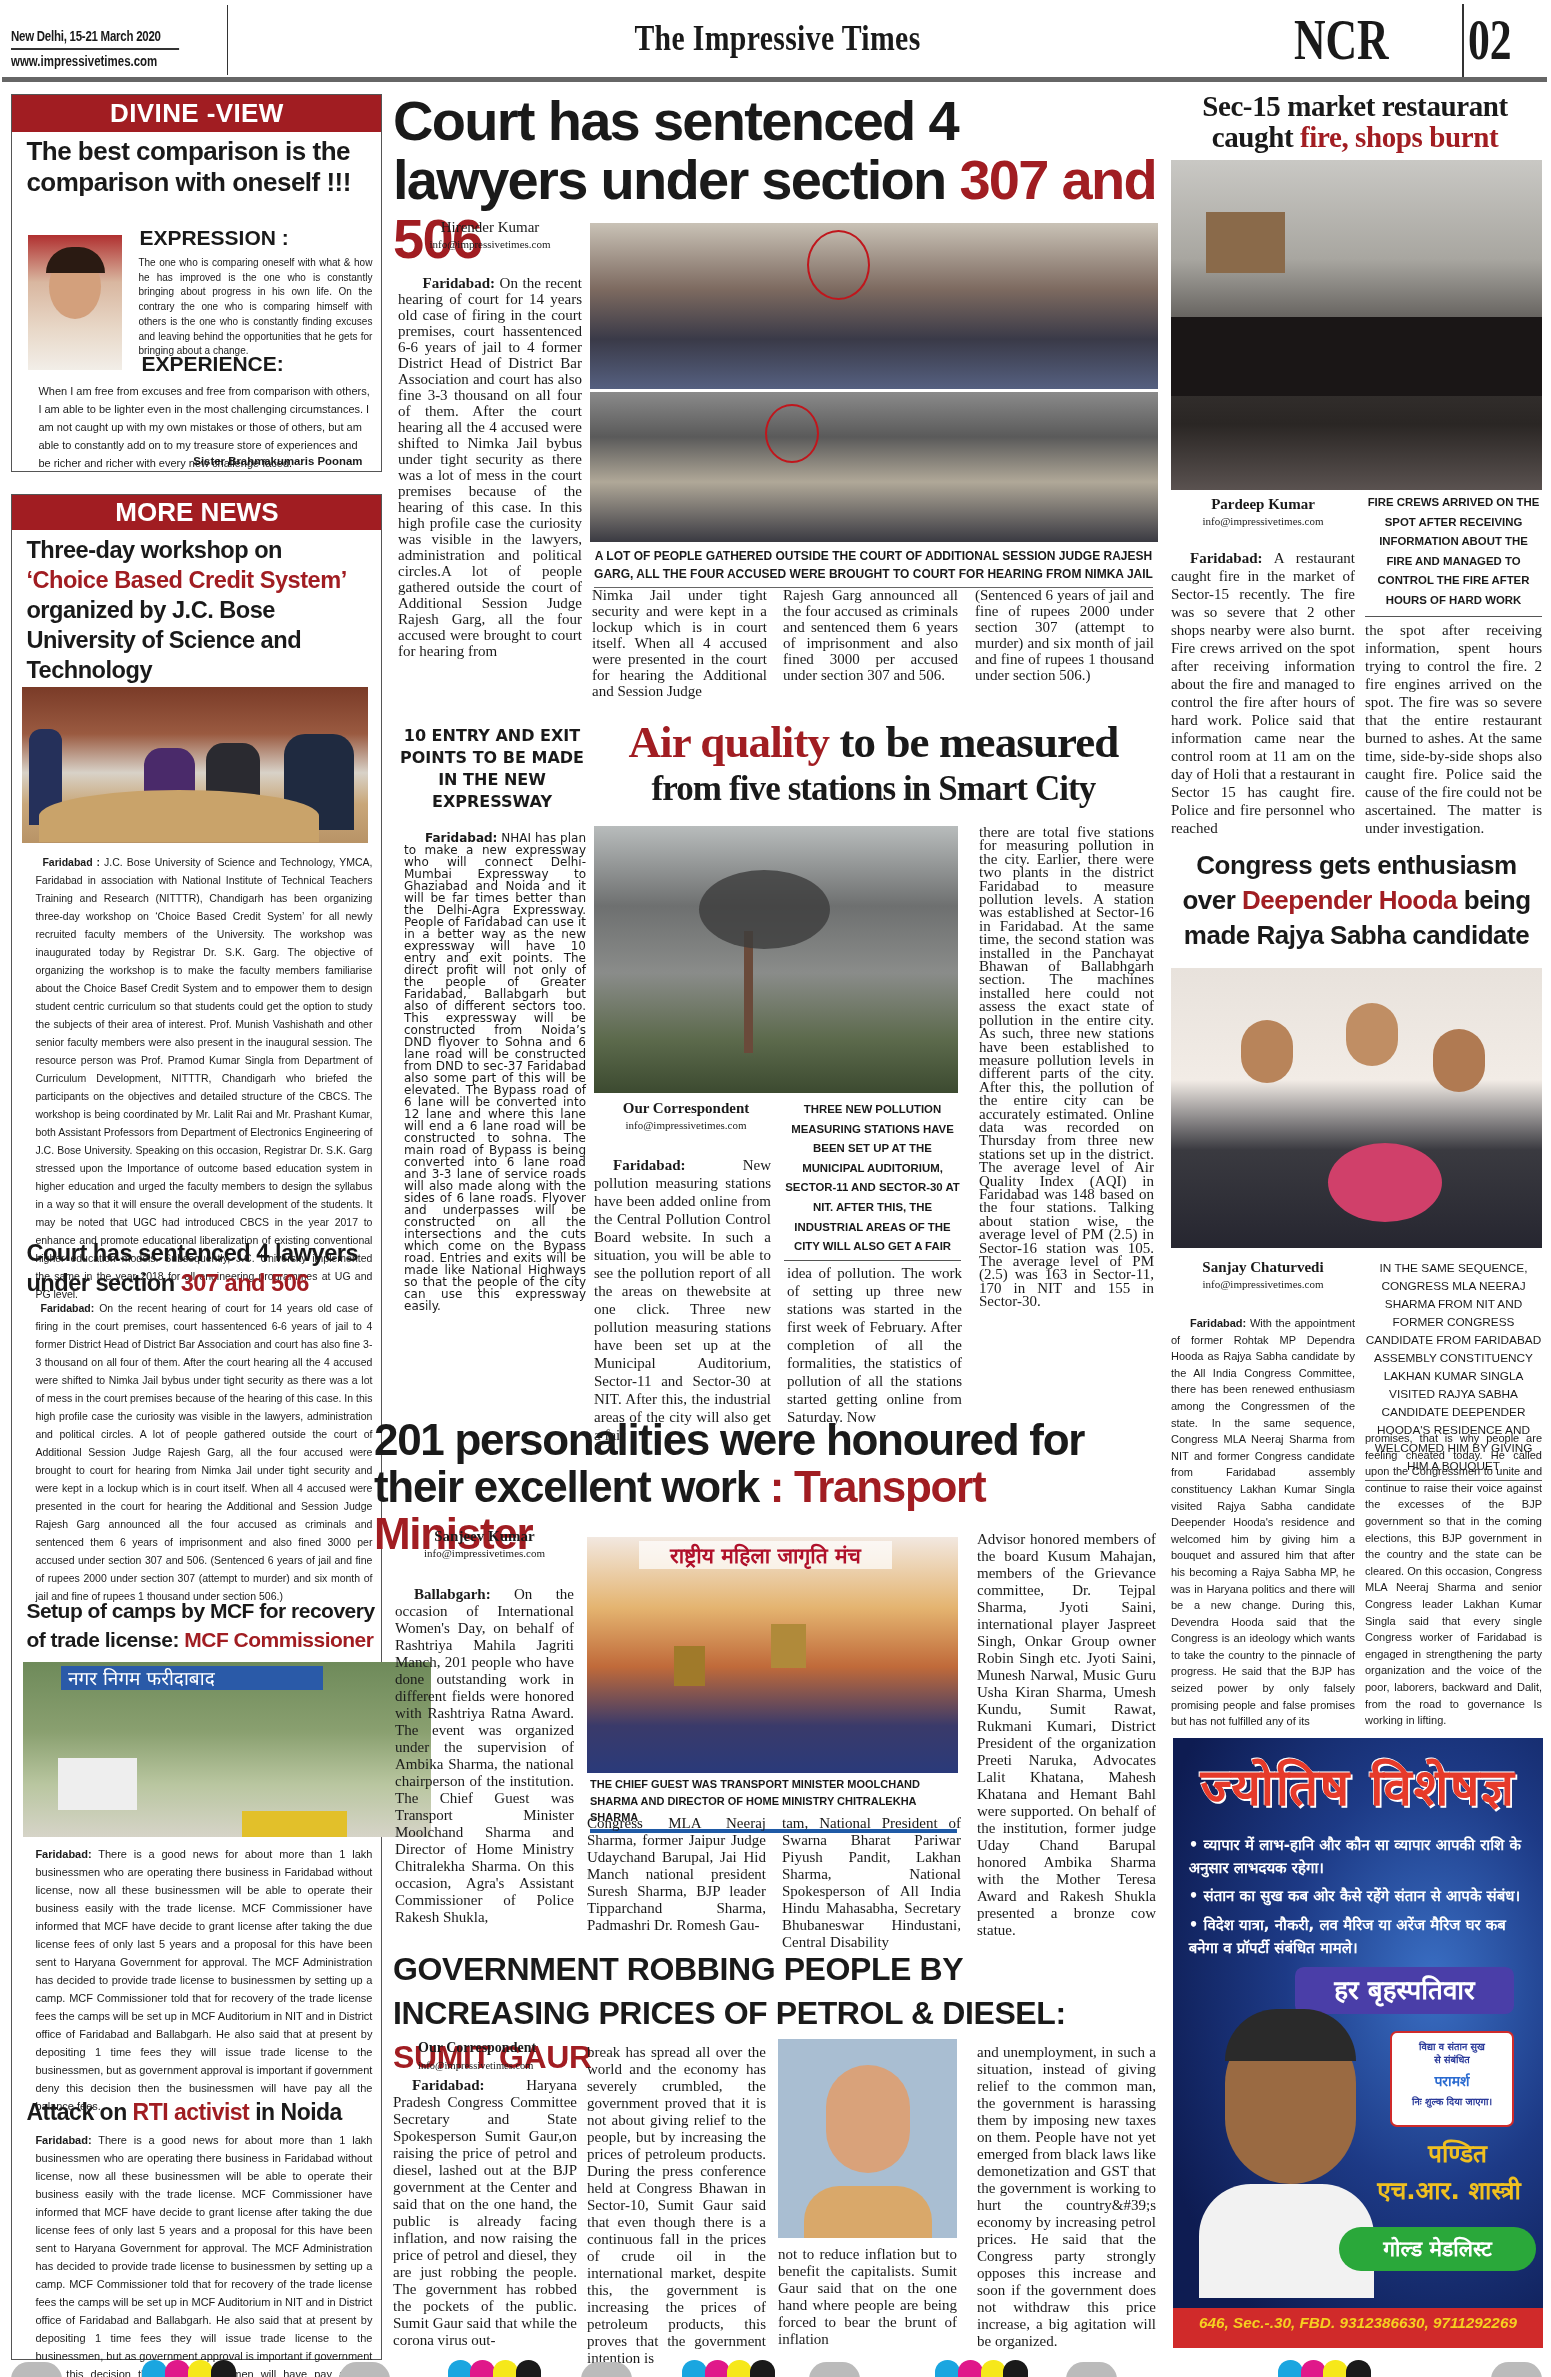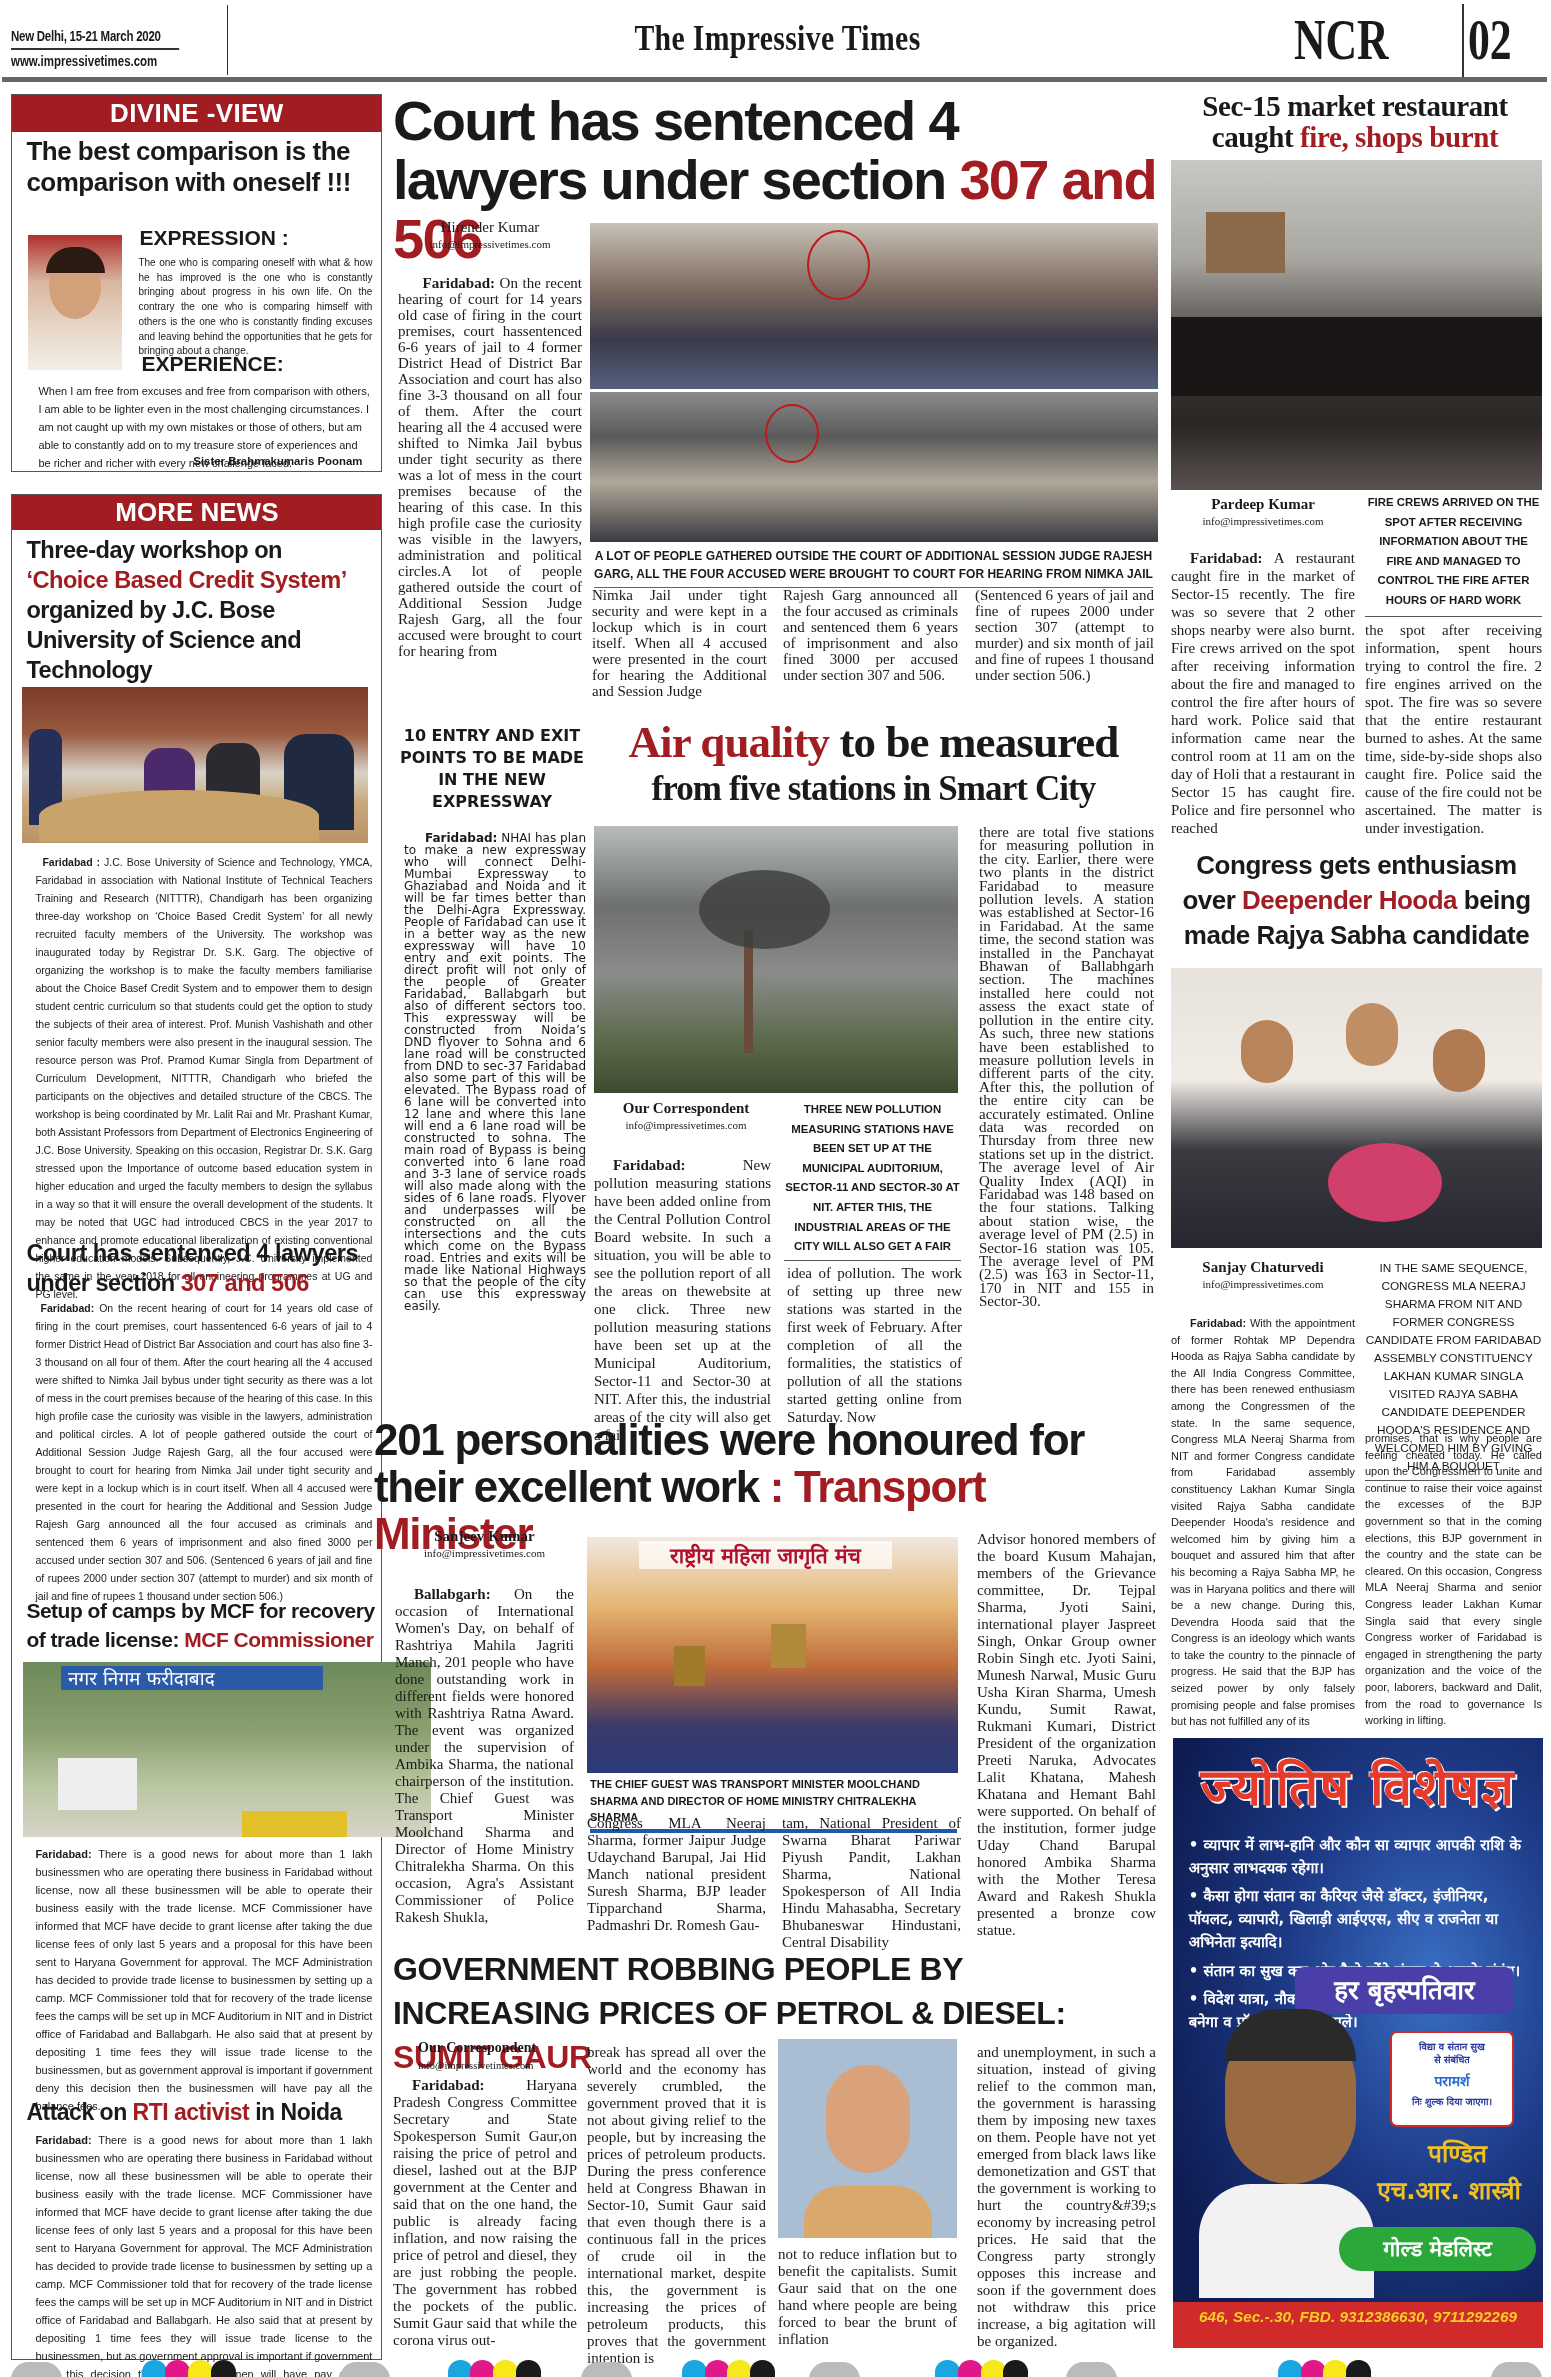--- a/index.html
+++ b/index.html
@@ -243,40 +243,39 @@
 <div class="abs cond" style="left:1171px; top:1315px; width:184px; font-size:11px; line-height:16.6px; text-align:justify;">
   <span class="lead" style="margin-left:19px;">Faridabad:</span>
   <span>With the appointment of former Rohtak MP Dependra Hooda as Rajya Sabha candidate by the All India Congress Committee, there has been renewed enthusiasm among the Congressmen of the state. In the same sequence, Congress MLA Neeraj Sharma from NIT and former Congress candidate from Faridabad assembly constituency Lakhan Kumar Singla visited Rajya Sabha candidate Deepender Hooda's residence and welcomed him by giving him a bouquet and assured him that after his becoming a Rajya Sabha MP, he was in Haryana politics and there will be a new change. During this, Devendra Hooda said that the Congress is an ideology which wants to take the country to the pinnacle of progress. He said that the BJP has seized power by only falsely promising people and false promises but has not fulfilled any of its</span>
 </div>
 <div class="abs cond" style="left:1365px; top:1430px; width:177px; font-size:11px; line-height:16.6px; text-align:justify;">promises, that is why people are feeling cheated today. He called upon the Congressmen to unite and continue to raise their voice against the excesses of the BJP government so that in the coming elections, this BJP government in the country and the state can be cleared. On this occasion, Congress MLA Neeraj Sharma and senior Congress leader Lakhan Kumar Singla said that every single Congress worker of Faridabad is engaged in strengthening the party organization and the voice of the poor, laborers, backward and Dalit, from the road to governance Is working in lifting.</div>
 
 <div class="abs" id="ad" style="left:1173px; top:1738px; width:370px; height:610px;">
   <div class="ad-title" style="font-family:'DejaVu Sans',sans-serif; font-size:51px; margin-top:12.2px;">ज्योतिष विशेषज्ञ</div>
   <ul style="list-style:none; margin:14px 15.7px 0 15.7px;">
     <li class="ad-bullet" style="font-family:'DejaVu Sans',sans-serif; font-size:15px;">• <span>व्यापार में लाभ-हानि और कौन सा व्यापार आपकी राशि के अनुसार लाभदयक रहेगा।</span></li>
-    <li class="ad-bullet" style="font-family:'DejaVu Sans',sans-serif; font-size:15px;">• <span>कैसा होगा संतान का कैरियर जैसे डॉक्टर, इंजीनियर, पॉयलट, व्यापारी, खिलाड़ी आईएएस, सीए व राजनेता या अभिनेता इत्यादि।</span></li>
     <li class="ad-bullet" style="font-family:'DejaVu Sans',sans-serif; font-size:15px;">• <span>संतान का सुख कब ओर कैसे रहेंगे संतान से आपके संबंध।</span></li>
     <li class="ad-bullet" style="font-family:'DejaVu Sans',sans-serif; font-size:15px;">• <span>विदेश यात्रा, नौकरी, लव मैरिज या अरेंज मैरिज घर कब बनेगा व प्रॉपर्टी संबंधित मामले।</span></li>
   </ul>
   <div style="position:absolute; left:122px; top:229px; width:219px; height:47px; line-height:47px; text-align:center; background:#4a3ea8; color:#fff; font-size:26px; font-weight:bold; border-radius:8.7px; font-family:'DejaVu Sans',sans-serif;">हर बृहस्पतिवार</div>
   <div style="position:absolute; left:217px; top:293px; width:124px; height:96px; background:#fff; border:2.6px solid #d02a2a; border-radius:7px; text-align:center; font-family:'DejaVu Sans',sans-serif; font-weight:bold; padding-top:7px;">
     <div style="font-size:9.6px; color:#2a3a9a;">विद्या व संतान सुख</div>
     <div style="font-size:9.6px; color:#2a3a9a;">से संबंधित</div>
     <div style="font-size:14px; color:#2a6ad0; margin-top:5.2px;">परामर्श</div>
     <div style="font-size:9.6px; color:#2a3a9a; margin-top:5.2px;">निः शुल्क दिया जाएगा।</div>
   </div>
   <div style="position:absolute; left:26px; top:262px; width:175px; height:297px;">
     <div style="position:absolute; left:26px; top:17.5px; width:131px; height:166px; border-radius:66px; background:#9a6a42;"></div>
     <div style="position:absolute; left:26px; top:8.7px; width:131px; height:52px; border-radius:66px 66px 0 0; background:#2a2a2a;"></div>
     <div style="position:absolute; left:0; top:184px; width:175px; height:114px; border-radius:52px 52px 0 0; background:#f2f2f2;"></div>
   </div>
   <div style="position:absolute; left:219px; top:398px; width:131px; text-align:center; color:#f0c020; font-size:24.5px; font-weight:bold; font-family:'DejaVu Sans',sans-serif;">पण्डित</div>
   <div style="position:absolute; left:184px; top:435px; width:184px; text-align:center; color:#f0c020; font-size:24.5px; font-weight:bold; font-family:'DejaVu Sans',sans-serif;">एच.आर. शास्त्री</div>
   <div style="position:absolute; left:166px; top:489px; width:197px; height:44px; line-height:44px; text-align:center; background:#2aa83a; color:#fff; border-radius:22px; font-size:21px; font-weight:bold; font-family:'DejaVu Sans',sans-serif;">गोल्ड मेडलिस्ट</div>
-  <div style="position:absolute; left:0; bottom:0; width:370px; height:46px; line-height:30px; text-align:center; background:#d02a2a; color:#f6d020; font-size:15.3px; font-weight:bold; font-style:italic;margin-top:48px;">646, Sec.-.30, FBD. 9312386630, 9711292269</div>
+  <div style="position:absolute; left:0; bottom:0; width:370px; height:40px; line-height:30px; text-align:center; background:#d02a2a; color:#f6d020; font-size:15.3px; font-weight:bold; font-style:italic;margin-top:48px;">646, Sec.-.30, FBD. 9312386630, 9711292269</div>
 </div>
 
 <div class="gray-mark" style="left:10.5px; top:2362px;"></div>
 <div class="reg-dot" style="left:142px; top:2360px; background:#1aa6e0;"></div>
 <div class="reg-dot" style="left:165px; top:2360px; background:#e0188a;"></div>
 <div class="reg-dot" style="left:188px; top:2360px; background:#f6e81a;"></div>
 <div class="reg-dot" style="left:211px; top:2360px; background:#1a1a1a;"></div>
 <div class="gray-mark" style="left:339px; top:2362px;"></div>
 <div class="reg-dot" style="left:448px; top:2360px; background:#1aa6e0;"></div>
 <div class="reg-dot" style="left:470px; top:2360px; background:#e0188a;"></div>

